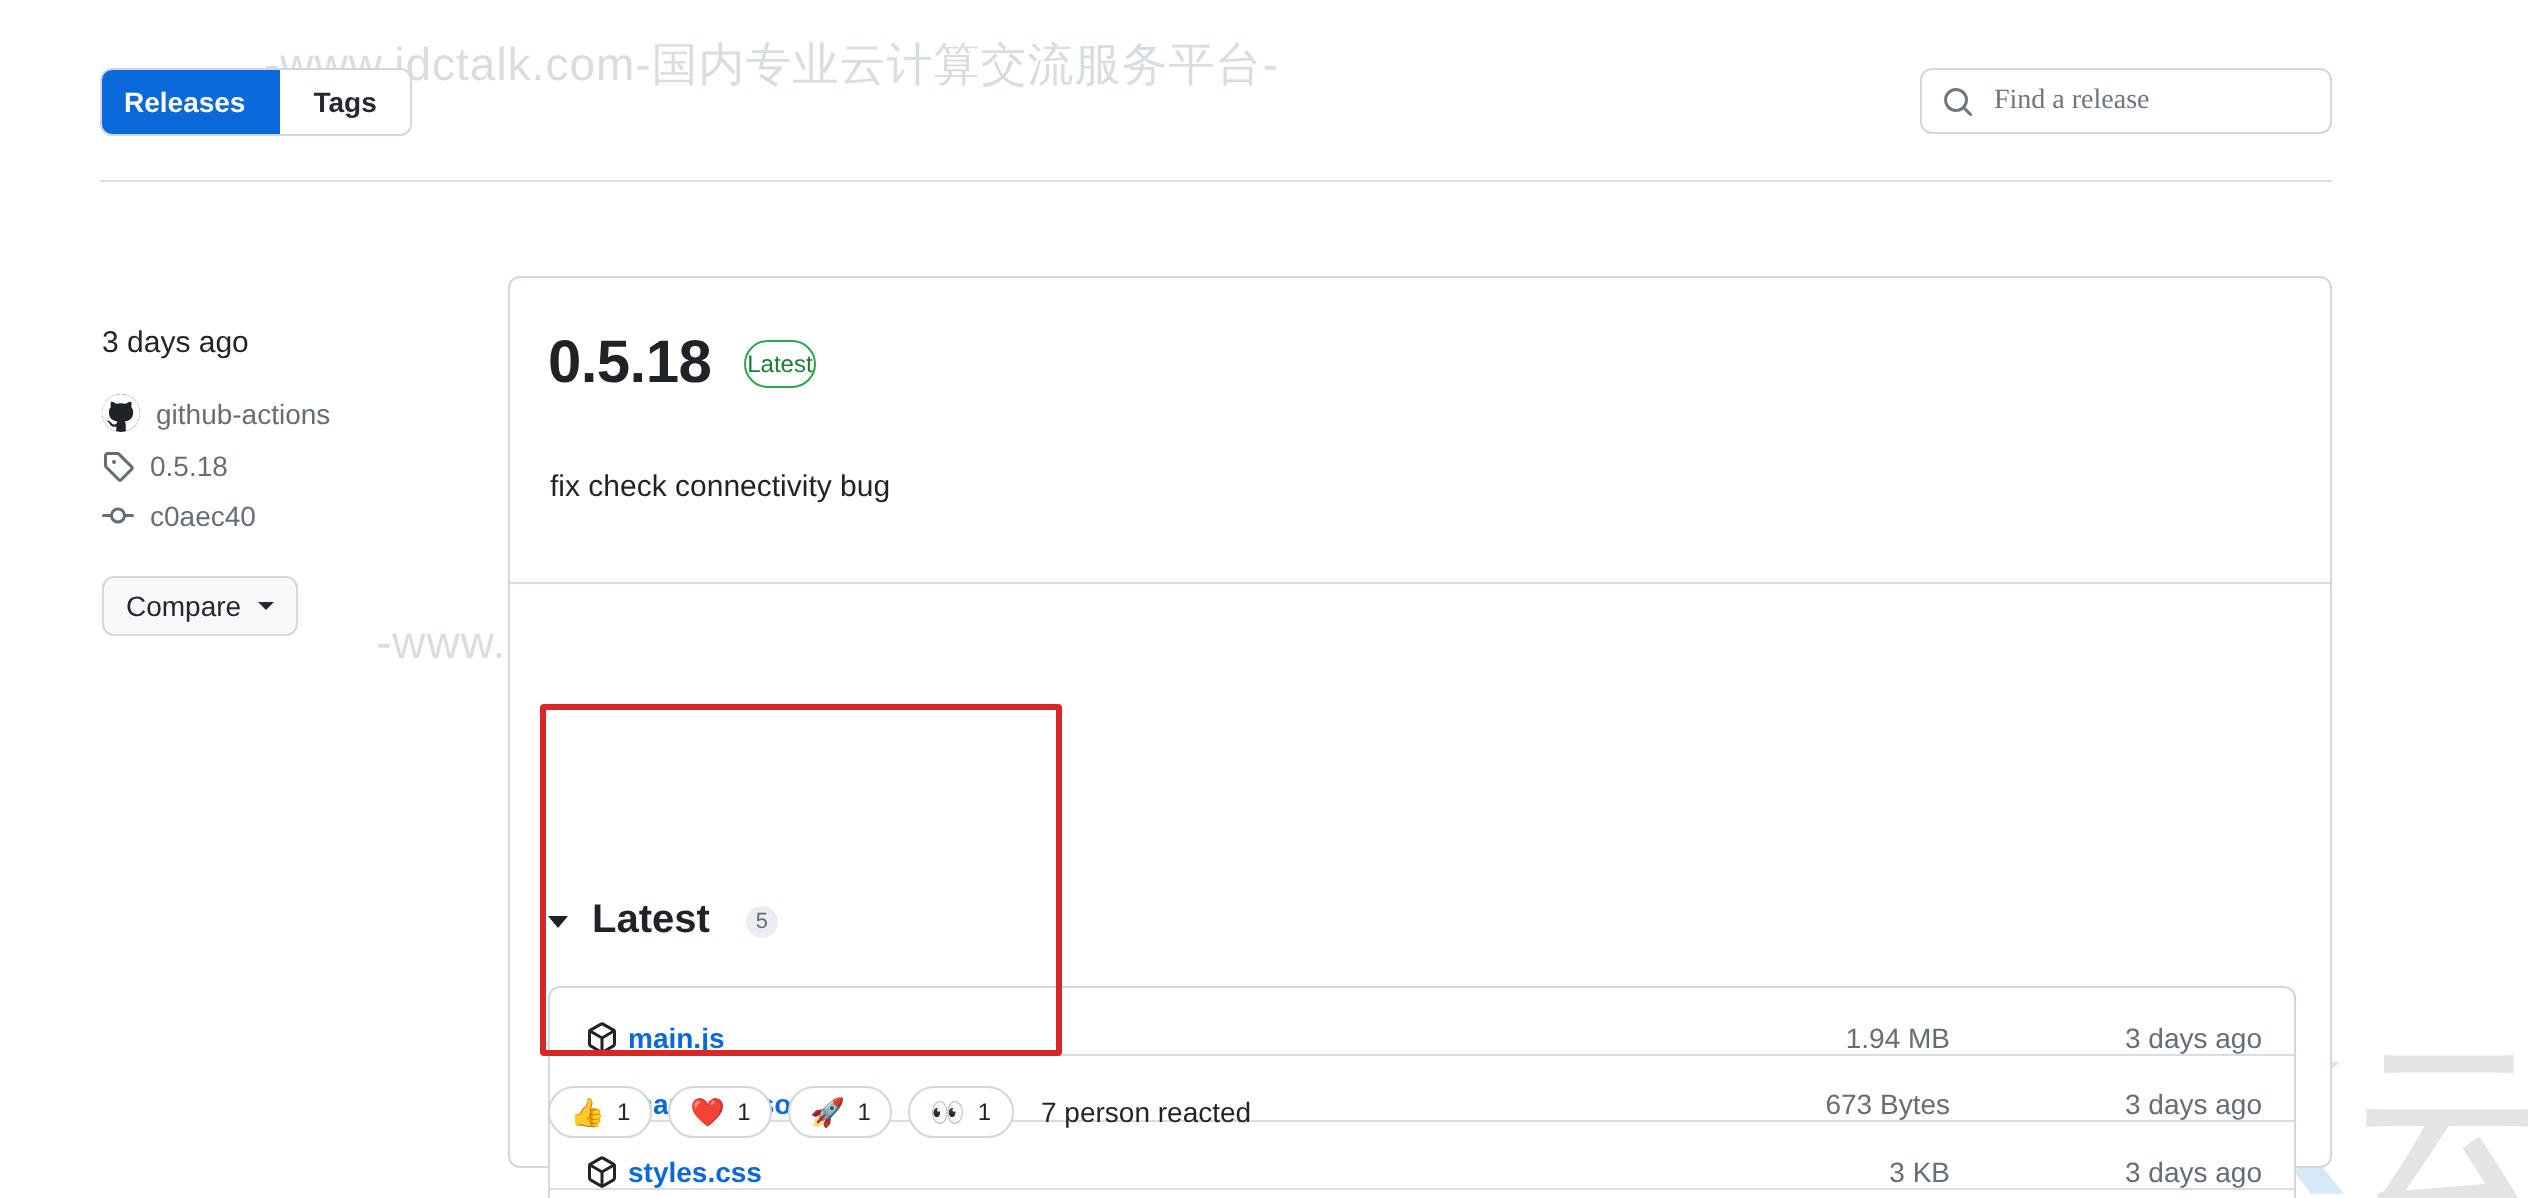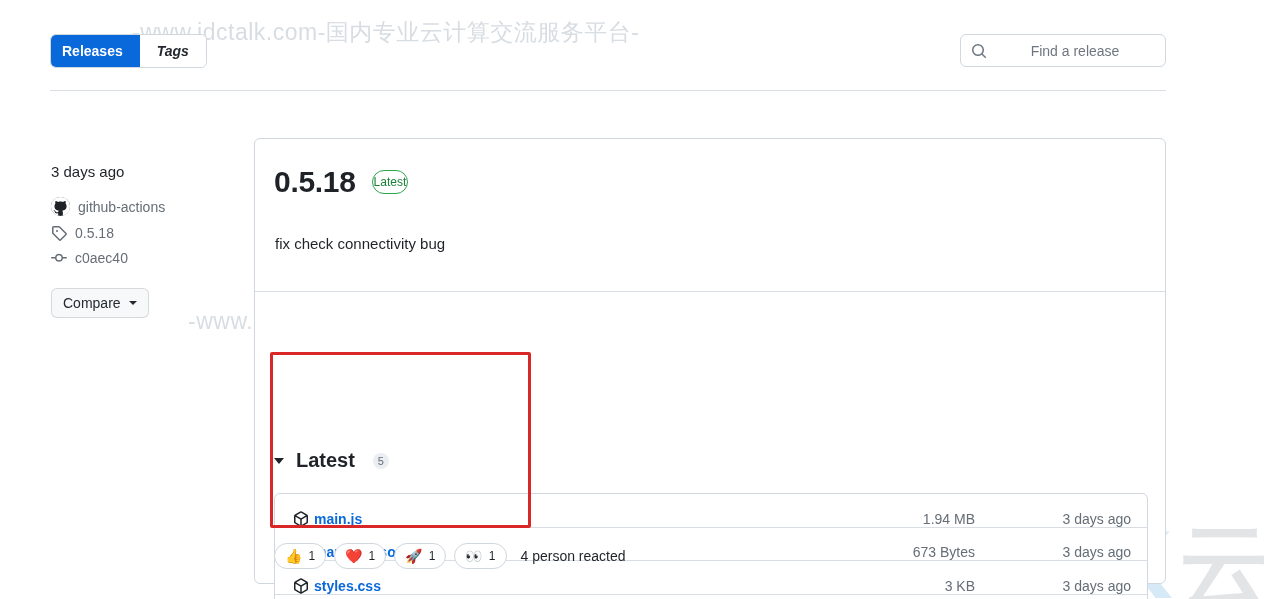--- a/index.html
+++ b/index.html
@@ -48,35 +48,34 @@
     display: inline-flex; height: 34px;
     border: 1px solid #d0d7de; border-radius: 6px; overflow: hidden;
     background: #fff;
   }
   .seg {
     display: flex; align-items: center; justify-content: center;
     padding: 0 17px; font-size: 14px; font-weight: 600;
     color: #24292f; cursor: pointer; background: #f6f8fa;
     border-right: 1px solid #d0d7de;
   }
-  .seg:last-child { border-right: none; background: #fff; font-weight: 600; font-style: italic; }
+  .seg:last-child { border-right: none; background: #fff; font-weight: 600; }
   .seg.active { background: #0969da; color: #ffffff; border-right: none; padding-left: 11px; }
 
   .search-box {
     position: absolute; right: 0px; top: 0px;
     width: 206px; height: 33px;
     border: 1px solid #d0d7de; border-radius: 6px;
     background: #ffffff;
     display: flex; align-items: center; padding: 0 10px; gap: 8px;
   }
   .search-box input {
     border: none; outline: none; background: transparent;
     font-size: 14px; color: #1f2328; width: 100%;
-    font-family: Liberation Sans, sans-serif;
-    text-align: center;
+    font-family: Liberation Serif, serif;
   }
   .search-box input::placeholder { color: #6e7781; }
 
   .hr {
     position: absolute; left: 50px; top: 90px; width: 1116px;
     height: 1px; background: #d8dee4;
   }
 
   
   .meta { position: absolute; left: 51px; top: 163px; width: 190px; }
@@ -325,16 +324,16 @@
       <span>1</span>
     </div>
     <div class="reaction">
       <span class="emo">🚀</span>
       <span>1</span>
     </div>
     <div class="reaction">
       <span class="emo">👀</span>
       <span>1</span>
     </div>
-    <span class="reacted-text">4 person reacted</span>
+    <span class="reacted-text">7 person reacted</span>
   </div>
 
 </div>
 
 </body></html>

